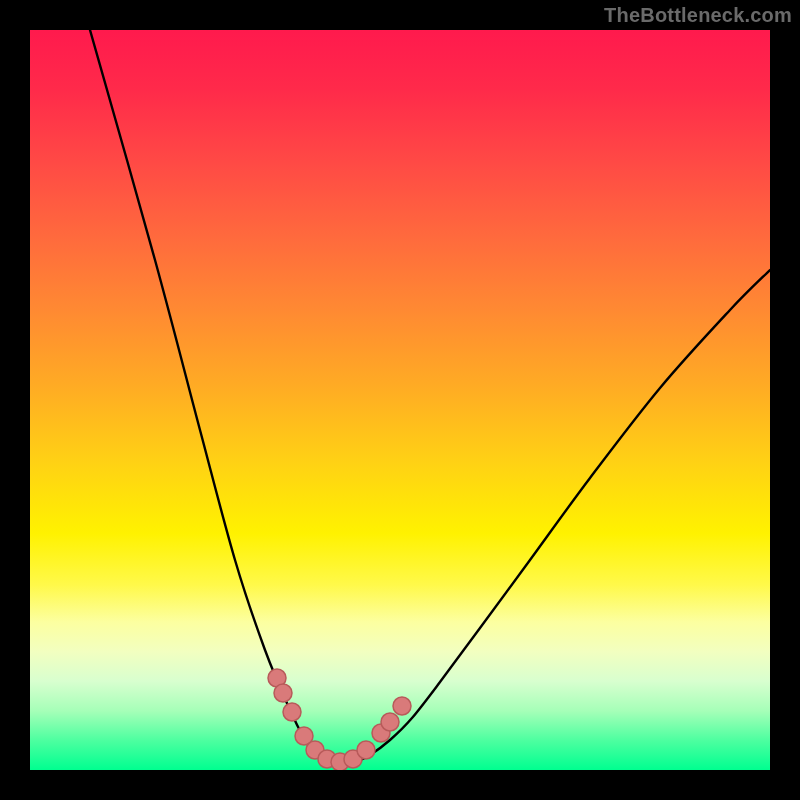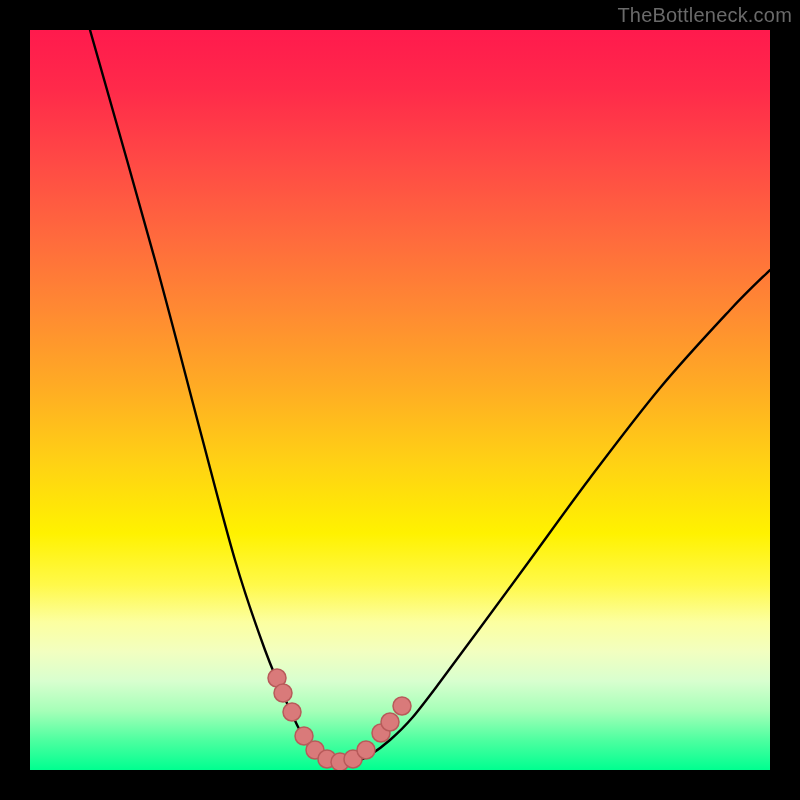--- a/index.html
+++ b/index.html
@@ -40,21 +40,21 @@
       #4dffa0 96%,
       #00ff90 100%
     );
   }
   .watermark {
     position: absolute;
     top: 4px;
     right: 8px;
     color: #6a6a6a;
     font-size: 20px;
-    font-weight: 400;
+    font-weight: 700;
     letter-spacing: 0.2px;
     z-index: 50;
   }
   svg.curve {
     position: absolute;
     left: 30px;
     top: 30px;
     width: 740px;
     height: 740px;
     z-index: 10;

